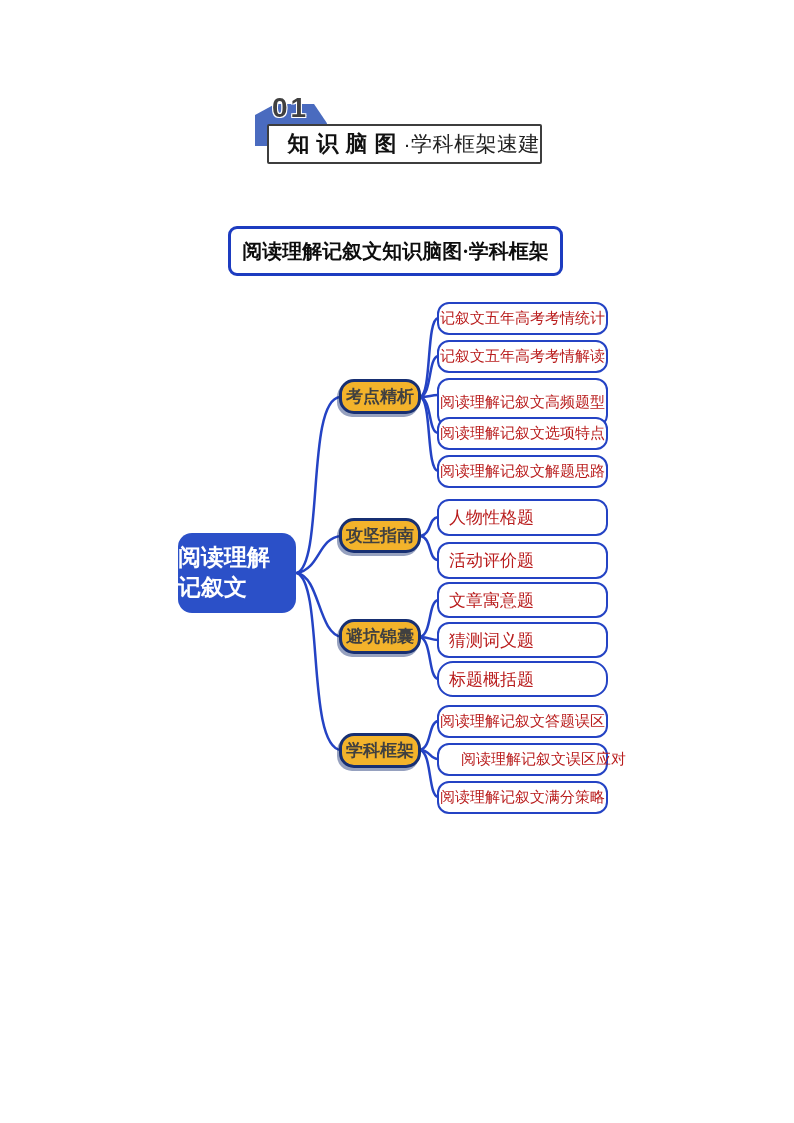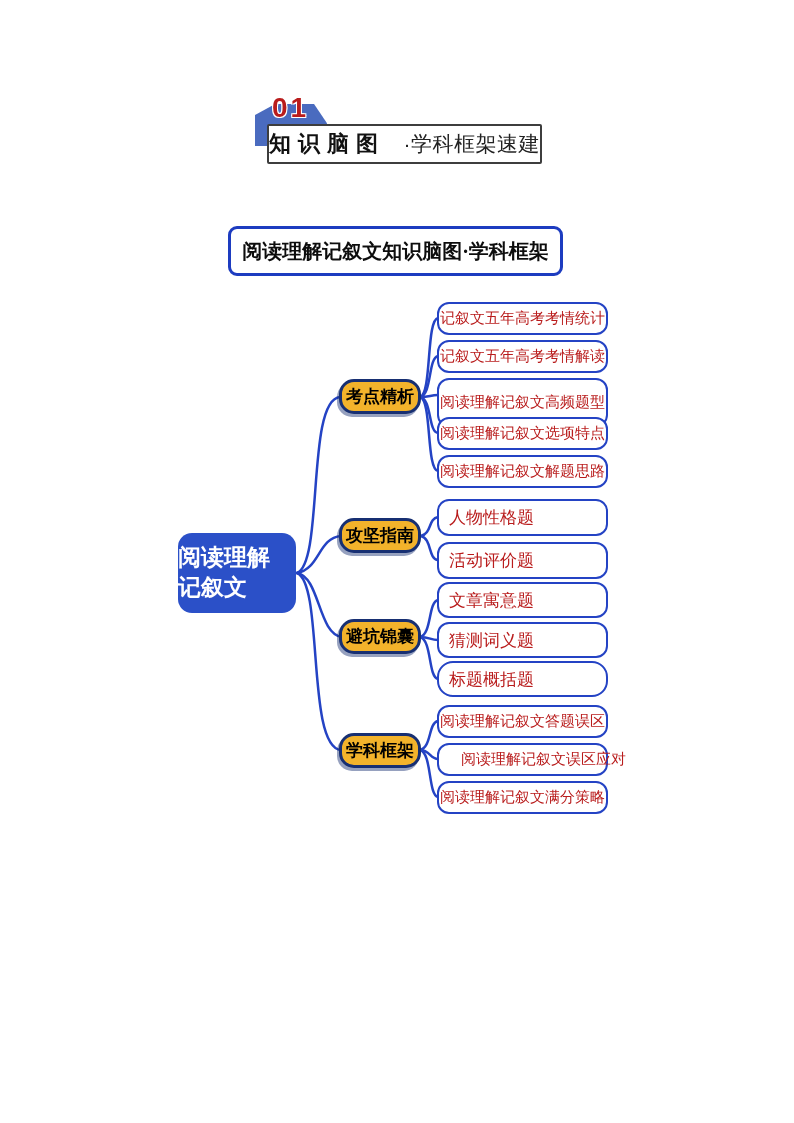--- a/index.html
+++ b/index.html
@@ -25,35 +25,35 @@
     clip-path: polygon(28% 0, 82% 0, 100% 46%, 100% 100%, 0 100%, 0 26%);
     z-index: 1;
   }
   .num-text {
     position: absolute;
     left: 272px; top: 92px;
     z-index: 2;
     font-weight: 800;
     font-size: 28px;
     letter-spacing: 3px;
-    color: #b91c1c;
+    color: #404040;
     text-shadow: 1px 1px 0 #ffffff, -1px -1px 0 #ffffff, 1px -1px 0 #ffffff, -1px 1px 0 #ffffff;
     font-family: "Liberation Sans", sans-serif;
   }
   .header-box {
     position: absolute;
     left: 267px; top: 124px;
     width: 271px; height: 36px;
     background: #ffffff;
     border: 2px solid #3d3d3d;
     border-radius: 2px;
     z-index: 3;
     display: flex;
     align-items: center;
-    justify-content: space-between;
+    justify-content: flex-end;
     white-space: nowrap;
   }
   .header-box .t-bold {
     font-weight: 900;
     font-size: 22px;
     letter-spacing: 7px;
     color: #111111;
   }
   .header-box .t-rest {
     font-weight: 500;
@@ -119,21 +119,21 @@
     display: flex;
     align-items: center;
     justify-content: center;
     box-shadow: -2px 3px 0 rgba(23, 47, 114, 0.45);
     z-index: 2;
   }
   .branch-node .blabel {
     font-family: "Liberation Serif", serif;
     font-weight: 900;
     font-size: 17px;
-    color: #000000;
+    color: #404040;
     white-space: nowrap;
   }
   .leaf-node {
     position: absolute;
     left: 437px;
     width: 171px;
     background: #ffffff;
     border: 2.5px solid #2443c4;
     border-radius: 12px;
     box-sizing: border-box;

